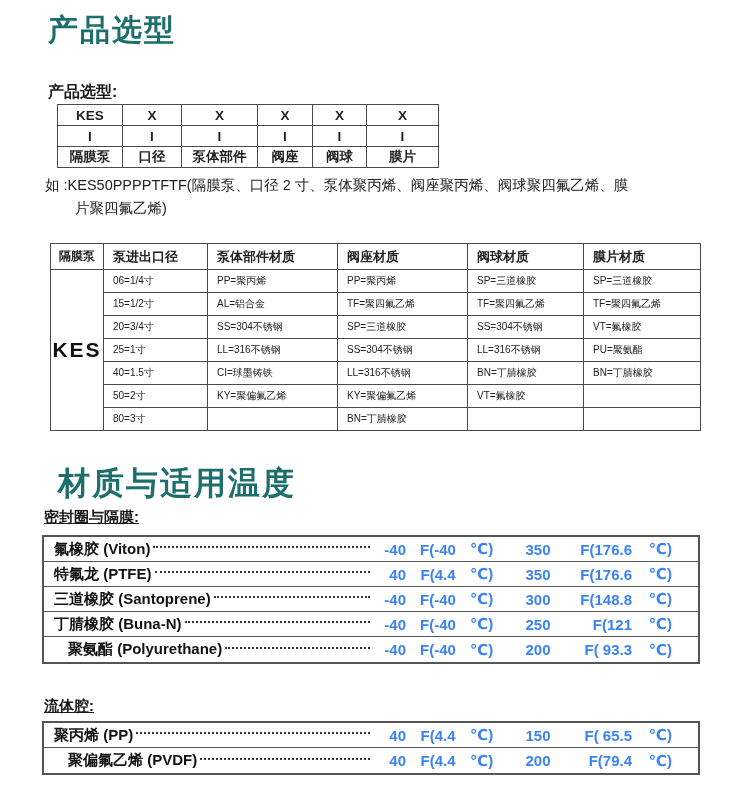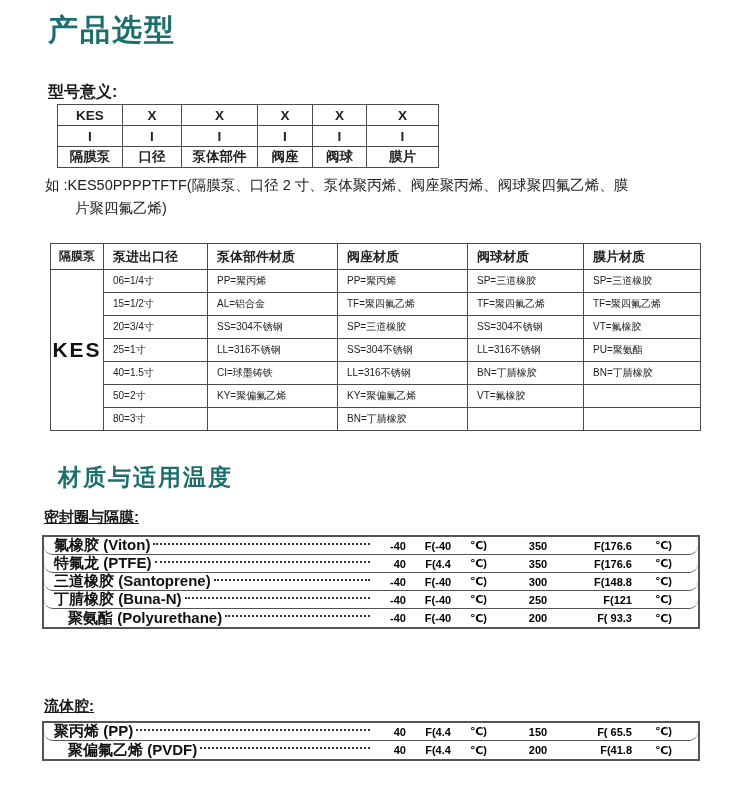--- a/index.html
+++ b/index.html
@@ -44,56 +44,55 @@
   }
   table.spec-table th { font-weight:bold; height:26px; font-size:13px; }
   table.spec-table th.center { text-align:center; padding:0 2px; font-size:12px; }
   table.spec-table td.kes {
     text-align:center; padding:0; font-size:21px; font-weight:bold;
     letter-spacing:2px; color:#111;
   }
 
   .section-title {
     position:absolute; left:58px; top:462px;
-    font-size:23px; font-weight:bold; color:var(--accent); letter-spacing:2px;
+    font-size:32px; font-weight:bold; color:var(--accent); letter-spacing:2px;
   }
   .sub-label { position:absolute; left:44px; font-size:15px; font-weight:bold;text-decoration:underline; }
   .seal-sub { top:508px; }
   .fluid-sub { top:697px; }
 
   .leader-table {
     position:absolute; left:42px; width:658px;
     border:2px solid #555; background:#fff;
   }
   .seal-table { top:535px; }
   .fluid-table { top:721px; }
   .leader-row {
-    display:flex; align-items:center; height:18px; padding:0 26px 0 10px;
+    display:flex; align-items:center; height:25px; padding:0 26px 0 10px;
     border-bottom:1px solid #555;
-    border-radius:10px;
   }
   .leader-row:last-child { border-bottom:none;padding-left:24px; }
   .l-label { font-size:15px; font-weight:bold; white-space:nowrap; color:#111; }
   .dots { flex:1; border-bottom:2px dotted #333; margin:0 0 4px 3px; min-width:10px; }
-  .v { font-size:11px; font-weight:bold; white-space:nowrap; color:#000000; }
+  .v { font-size:15px; font-weight:bold; white-space:nowrap; color:#3b82f6; }
   .v-min  { width:36px; text-align:right; }
   .v-minf { width:64px; text-align:center; }
   .v-minu { width:40px; text-align:left; }
   .v-max  { width:56px; text-align:center; }
   .v-maxf { width:66px; text-align:right; }
   .v-maxu { width:40px; text-align:right; }
 </style>
 </head>
 <body>
 
 <div class="page">
 
   <div class="page-title">产品选型</div>
 
-  <div class="model-label">型号意义:</div>
+  <div class="model-label">产品选型:</div>
 
   <table class="model-table">
     <colgroup>
       <col style="width:65px">
         <col style="width:59px">
         <col style="width:76px">
       <col style="width:55px">
         <col style="width:54px">
         <col style="width:72px">
     </colgroup>
@@ -271,18 +270,18 @@
       <span class="v v-maxf">F( 65.5</span>
       <span class="v v-maxu">℃)</span>
     </div>
     <div class="leader-row">
       <span class="l-label">聚偏氟乙烯 (PVDF)</span>
       <span class="dots"></span>
       <span class="v v-min">40</span>
       <span class="v v-minf">F(4.4</span>
       <span class="v v-minu">℃)</span>
       <span class="v v-max">200</span>
-      <span class="v v-maxf">F(41.8</span>
+      <span class="v v-maxf">F(79.4</span>
       <span class="v v-maxu">℃)</span>
     </div>
   </div>
 
 </div>
 
 </body></html>

